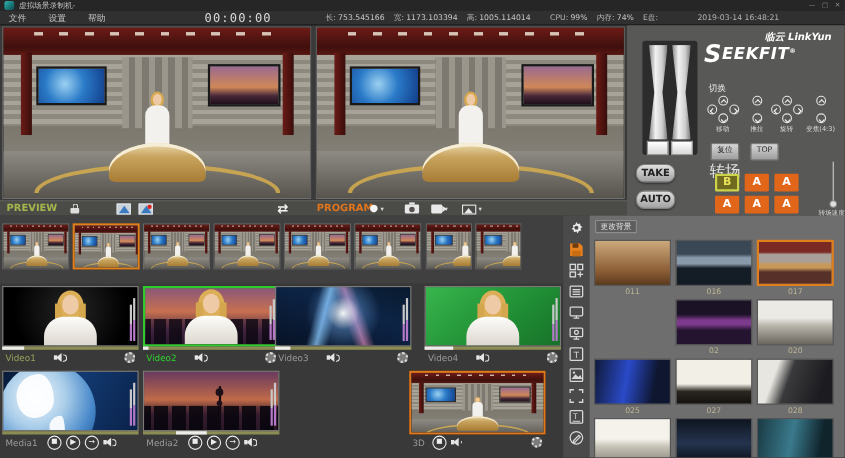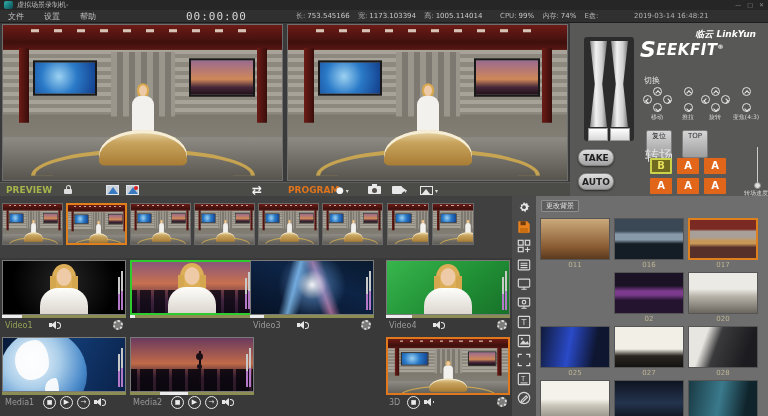--- a/index.html
+++ b/index.html
@@ -52,21 +52,21 @@
   .logo .l2 .reg{font-size:6px;vertical-align:super}
   .sw-label{position:absolute;left:74px;top:52px;font-size:8px;color:#e2e2e2}
   .pads{position:absolute;left:72px;top:64px;width:124px;height:40px}
   .pad{position:absolute;top:0;text-align:center}
   .pad .cl{position:relative;margin:0 auto}
   .pc{position:absolute;width:9px;height:9px;border:1px solid #e3e3e3;border-radius:50%}
   .pc::before{content:"";position:absolute;left:2px;top:2.5px;width:3px;height:3px;border-left:1px solid #eee;border-top:1px solid #eee}
   .pc.up::before{transform:rotate(45deg)} .pc.dn::before{transform:rotate(225deg)}
   .pc.lf::before{transform:rotate(-45deg)} .pc.rt::before{transform:rotate(135deg)}
   .pad .lbl{position:absolute;top:26px;left:50%;transform:translateX(-50%);font-size:6px;color:#d8d8d8;white-space:nowrap}
-  .mini-btn{position:absolute;height:28px;padding:0 5px;line-height:11px;font-size:7px;color:#2e2e2e;background:linear-gradient(#d6d6d6,#9e9e9e);border:1px solid #7c7c7c;border-radius:2px;text-align:center}
+  .mini-btn{position:absolute;height:16px;padding:0 5px;line-height:11px;font-size:7px;color:#2e2e2e;background:linear-gradient(#d6d6d6,#9e9e9e);border:1px solid #7c7c7c;border-radius:2px;text-align:center}
   .big-btn{position:absolute;left:8px;width:36px;height:17px;line-height:16px;text-align:center;font-size:9px;font-weight:bold;color:#222;background:linear-gradient(#e0e0e0,#a2a2a2);border:1px solid #808080;border-radius:8px;box-shadow:0 1px 2px rgba(0,0,0,.5)}
   .tr-label{position:absolute;left:75px;top:124px;font-size:14px;color:#e2e2e2}
   .tr-grid{position:absolute;left:80px;top:135px;width:80px;display:grid;grid-template-columns:22px 22px 22px;grid-auto-rows:16px;gap:4px 5px}
   .tr-btn{background:#e2661a;color:#fff;font-weight:bold;font-size:10px;text-align:center;line-height:16px;border-radius:1px}
   .tr-btn.sel{background:#6f6a20;border:2px solid #ccd24a;color:#e6e05a;line-height:12px}
   .spd{position:absolute;left:184px;top:124px;width:8px;height:42px}
   .spd::before{content:"";position:absolute;left:3px;top:0;bottom:6px;width:1px;background:#ccc}
   .spd .knob{position:absolute;left:0;bottom:0;width:7px;height:7px;border-radius:50%;background:#e0e0e0;border:1px solid #888}
   .spd-label{position:absolute;left:162px;top:166px;width:36px;font-size:6px;color:#d8d8d8;text-align:right}
   
@@ -554,20 +554,27 @@
           <div class="bodyx"></div>
         </div>
       <div class="meters">
           <i></i>
           <i></i>
         </div>
     </div>
     <div class="progress">
         <span class="chunk" style="left:0;width:5px"></span>
       </div>
+    <div class="src-bar">
+      <span class="src-label green">Video2</span>
+      <span class="spk">
+          <span class="wv"></span>
+        </span>
+      <span class="gear"></span>
+    </div>
   </div>
 
   <div class="src" style="left:250px;top:2px">
     <div class="thumb bg-fx">
       <div class="meters">
           <i></i>
           <i></i>
         </div>
     </div>
     <div class="progress">
@@ -654,21 +661,21 @@
       <span class="cirbtn">
           <span class="pl">→</span>
         </span>
       <span class="spk">
           <span class="wv"></span>
         </span>
     </div>
   </div>
 
 
-  <div class="src" style="left:386px;top:79px">
+  <div class="src" style="left:372px;top:79px">
     <div class="thumb orangebd" style="height:58px">
       <div class="studio-slot">
           <div class="studio" style="transform: scale(0.43, 0.39);">
     <div class="st-ceil"></div>
             <div class="st-lights"></div>
     <div class="st-wall"></div>
     <div class="st-col cl"></div>
             <div class="st-col cr"></div>
     <div class="st-back"></div>
     <div class="st-screen-l"></div>

